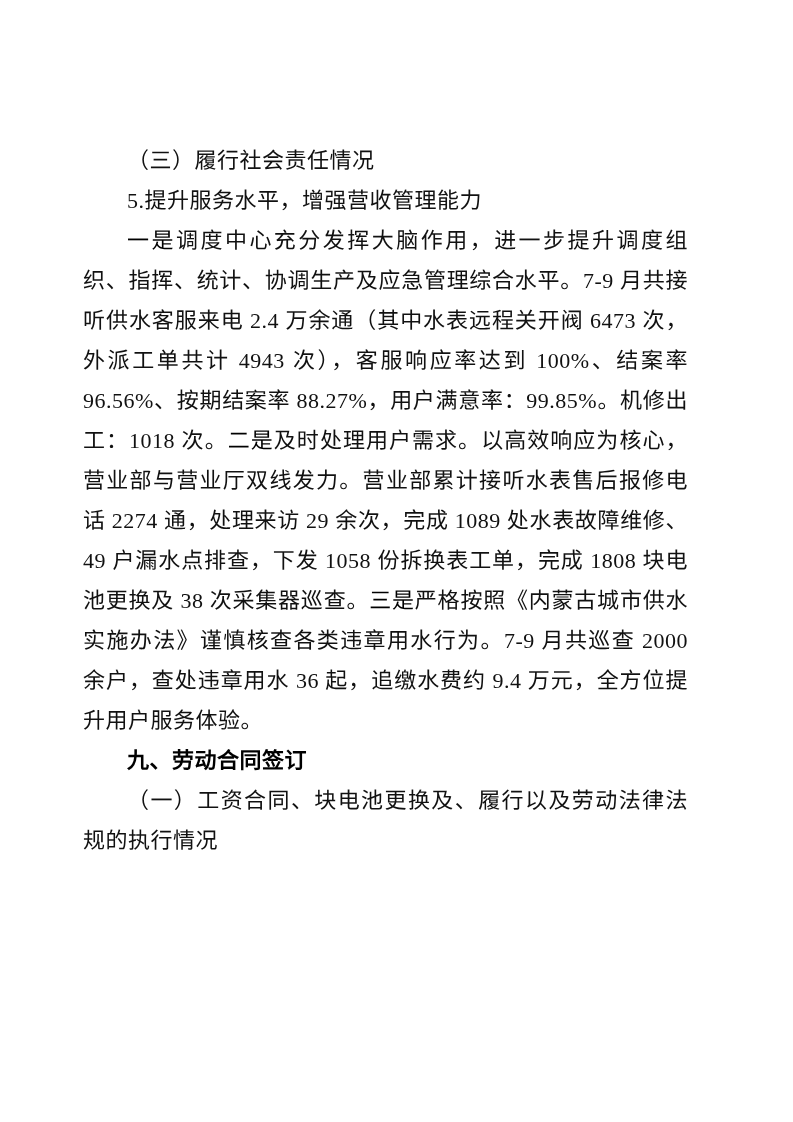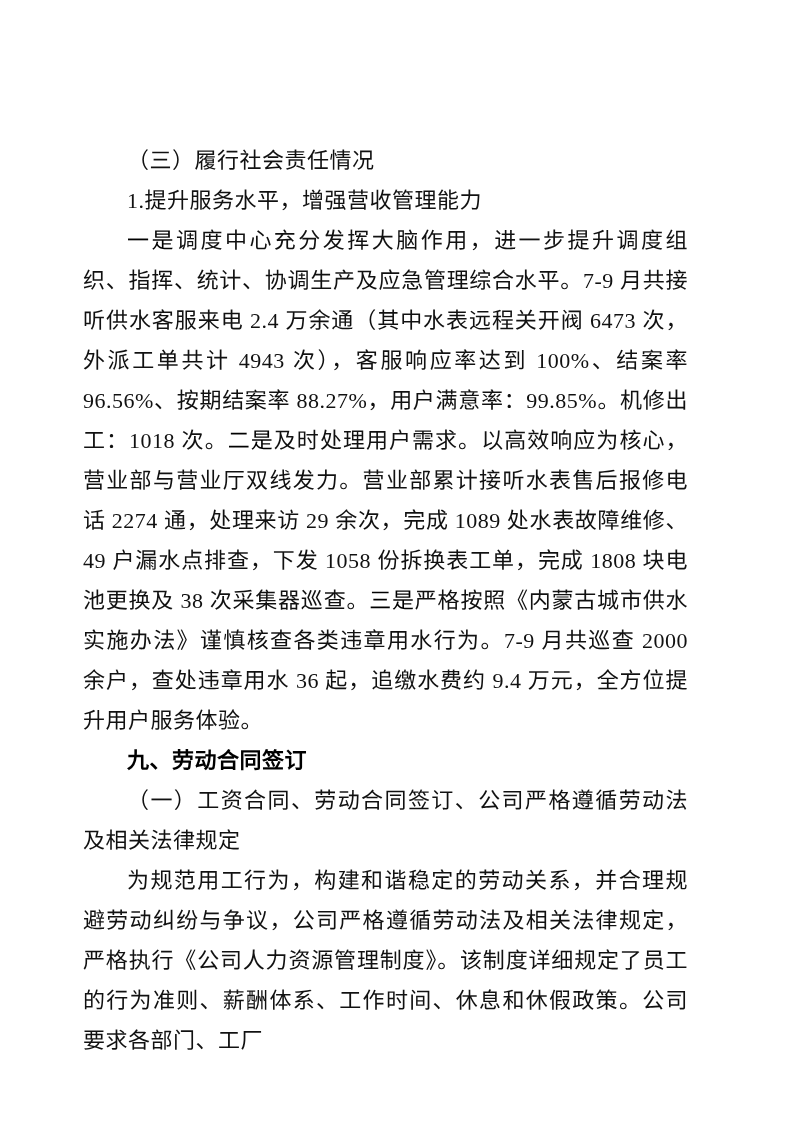--- a/index.html
+++ b/index.html
@@ -56,24 +56,23 @@
   }
 </style>
 </head>
 <body>
 
 <div class="page">
   <div class="content">
 
     <p class="heading-kai">（三）履行社会责任情况</p>
 
-    <p class="numbered-sub">1.提升服务水平，增强营收管理能力</p>
+    <p class="numbered-sub">5.提升服务水平，增强营收管理能力</p>
 
     <p class="para"><b>一是</b><span>调度中心充分发挥大脑作用，进一步提升调度组织、指挥、统计、协调生产及应急管理综合水平。7-9 月共接听供水客服来电 2.4 万余通（其中水表远程关开阀 6473 次，外派工单共计 4943 次），客服响应率达到 100%、结案率 96.56%、按期结案率 88.27%，用户满意率：99.85%。机修出工：1018 次。</span><b>二是</b><span>及时处理用户需求。以高效响应为核心，营业部与营业厅双线发力。营业部累计接听水表售后报修电话 2274 通，处理来访 29 余次，完成 1089 处水表故障维修、49 户漏水点排查，下发 1058 份拆换表工单，完成 1808 块电池更换及 38 次采集器巡查。</span><b>三是</b><span>严格按照《内蒙古城市供水实施办法》谨慎核查各类违章用水行为。7-9 月共巡查 2000 余户，查处违章用水 36 起，追缴水费约 9.4 万元，全方位提升用户服务体验。</span></p>
 
     <p class="heading-hei">九、劳动合同签订</p>
 
-    <p class="heading-kai">（一）工资合同、劳动合同签订、公司严格遵循劳动法及相关法律规定</p>
+    <p class="heading-kai">（一）工资合同、块电池更换及、履行以及劳动法律法规的执行情况</p>
 
-    <p class="para">为规范用工行为，构建和谐稳定的劳动关系，并合理规避劳动纠纷与争议，公司严格遵循劳动法及相关法律规定，严格执行《公司人力资源管理制度》。该制度详细规定了员工的行为准则、薪酬体系、工作时间、休息和休假政策。公司要求各部门、工厂</p>
 
   </div>
 </div>
 
 </body></html>

